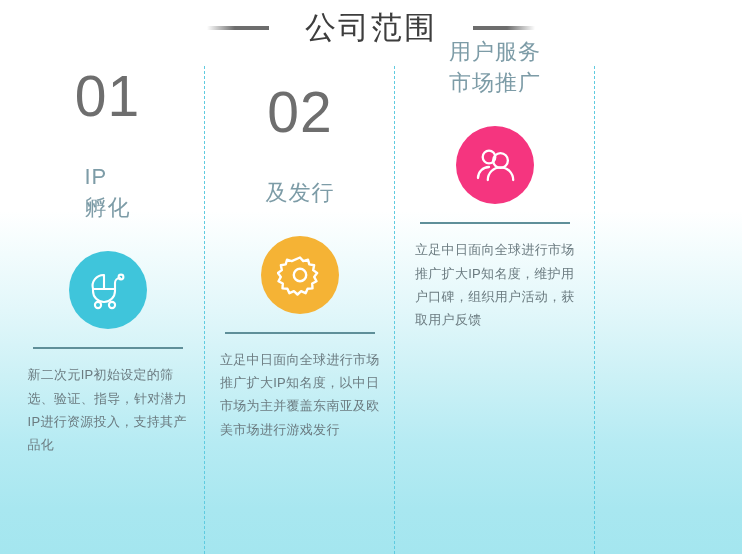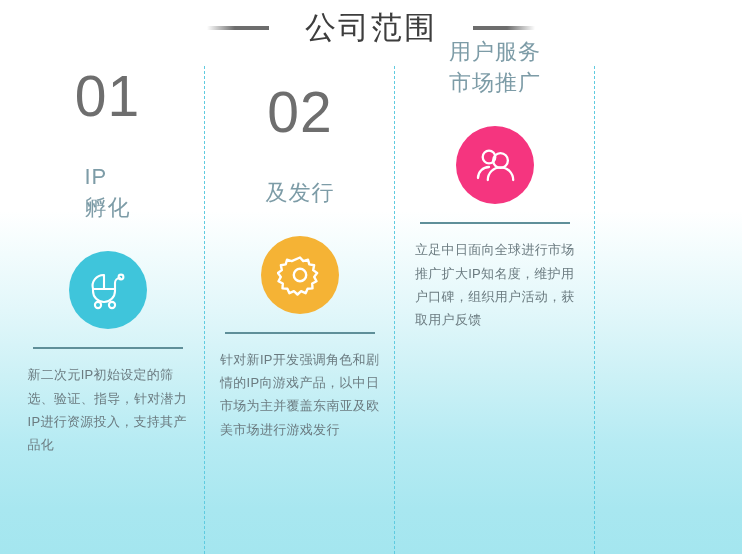--- a/index.html
+++ b/index.html
@@ -139,21 +139,21 @@
       <div class="heading">
         <div>及发行</div>
       </div>
       <div class="icon-wrap c2">
         <svg width="46" height="46" viewBox="0 0 46 46" fill="none" stroke="#ffffff" stroke-width="2.4" stroke-linecap="round" stroke-linejoin="round">
           <path d="M23 5.5 l3.3 3.6 4.7-1.4 1.3 4.7 4.8 0.9 -0.9 4.8 3.9 2.9 -2.9 3.9 2.3 4.3 -4.3 2.3 0.3 4.9 -4.9 0.3 -2 4.5 -4.5-2 -3.6 3.3 -3.6-3.3 -4.5 2 -2-4.5 -4.9-0.3 0.3-4.9 -4.3-2.3 2.3-4.3 -2.9-3.9 3.9-2.9 -0.9-4.8 4.8-0.9 1.3-4.7 4.7 1.4 z"></path>
           <circle cx="23" cy="23" r="6.2"></circle>
         </svg>
       </div>
       <div class="hr"></div>
-      <div class="body-text">针对新IP开发强调角色和剧情的IP向游戏产品，以中日市场为主并覆盖东南亚及欧美市场进行游戏发行</div>
+      <div class="body-text">立足中日面向全球进行市场推广扩大IP知名度，以中日市场为主并覆盖东南亚及欧美市场进行游戏发行</div>
     </div>
 
     <div class="col col-3">
       <div class="heading">
         <div>用户服务</div>
         <div>市场推广</div>
       </div>
       <div class="icon-wrap c3">
         <svg width="46" height="46" viewBox="0 0 46 46" fill="none" stroke="#ffffff" stroke-width="2.3" stroke-linecap="round" stroke-linejoin="round">
           <circle cx="17" cy="15" r="6.3"></circle>

